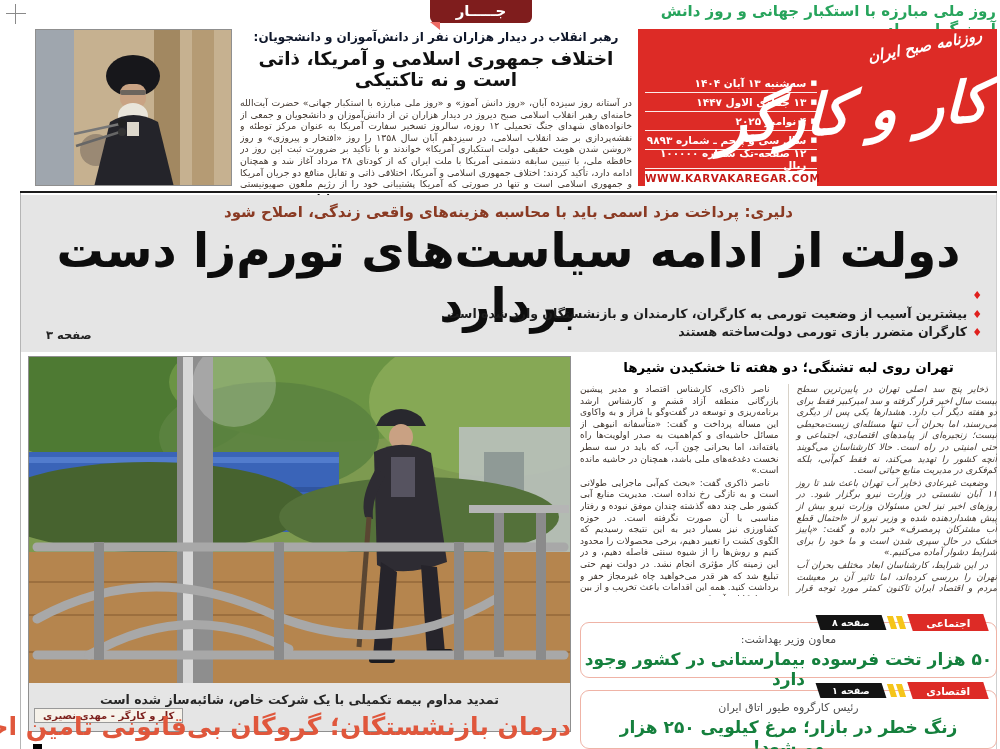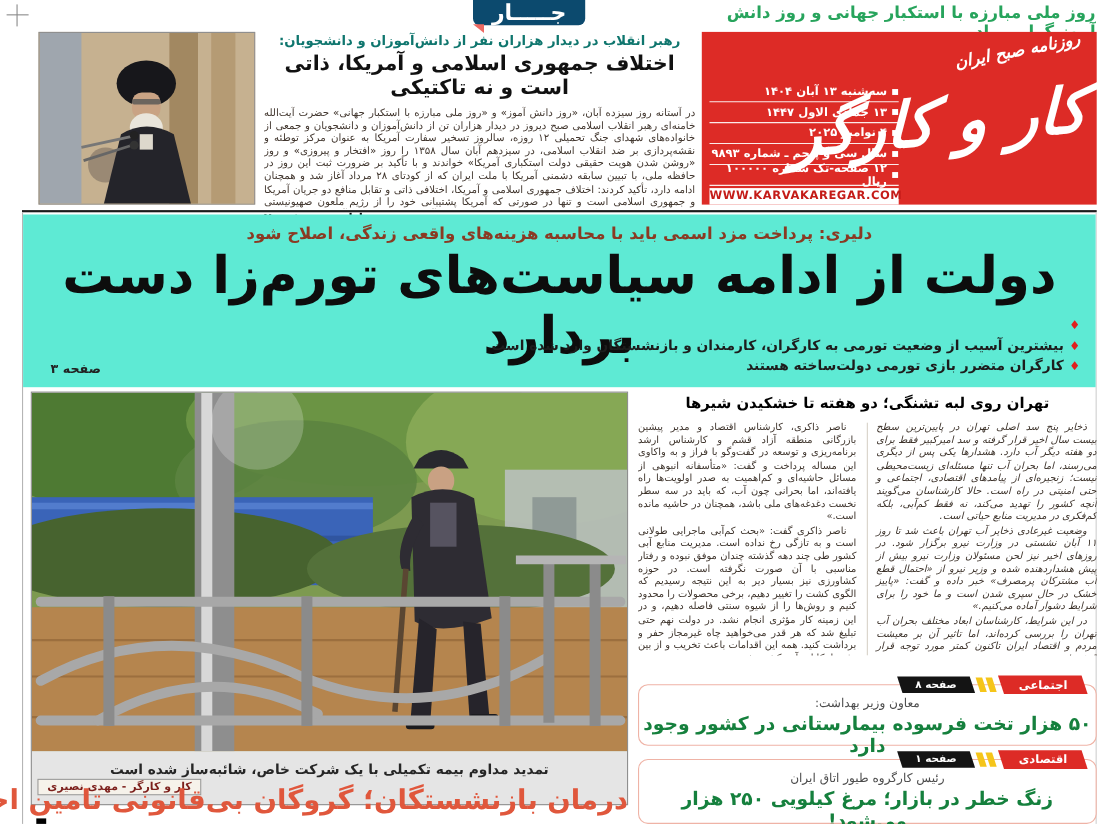--- a/index.html
+++ b/index.html
@@ -6,22 +6,22 @@
   html,body { width:1000px; height:749px; background:#fff; overflow:hidden;
               font-family:"DejaVu Sans", sans-serif; position:relative; }
   .abs { position:absolute; }
   .rtl { direction:rtl; unicode-bidi:embed; }
 
   
   .crop-mark-h { left:6px; top:13px; width:20px; height:1px; background:#8a8a8a; }
   .crop-mark-v { left:15px; top:4px; width:1px; height:20px; background:#8a8a8a; }
   .slogan { left:628px; top:2px; width:368px; text-align:right; color:#27a45c;
             font-weight:bold; font-size:15px; }
-  .jar-tab { left:430px; top:0; width:102px; height:23px; background:#0c4a6e;
-             border-radius:0 0 6px 6px; color:#fff; font-weight:bold; font-size:20px;
+  .jar-tab { left:430px; top:0; width:102px; height:23px; background:#7f1d1d;
+             border-radius:0 0 6px 6px; color:#fff; font-weight:bold; font-size:15px;
              text-align:center; line-height:22px; }
   .jar-tail { left:430px; top:22px; width:0; height:0;
               border-top:8px solid #ee6a63; border-left:10px solid transparent; }
 
   
   .masthead { left:638px; top:29px; width:359px; height:157px; background:#dd2b26; }
   .paper-type { position:absolute; right:14px; top:8px; color:#fff; font-size:15px;
                 font-style:italic; font-weight:bold; transform:rotate(-11deg); }
   .mh-logo { position:absolute; right:8px; top:48px; width:230px; color:#fff;
              font-size:57px; font-weight:bold; font-style:italic; text-align:center;
@@ -34,33 +34,33 @@
   .mh-site { position:absolute; left:7px; top:142px; width:172px; height:15px;
              background:#fff; color:#c41b17; font-weight:bold; font-size:10.5px;
              text-align:center; line-height:15px; letter-spacing:.5px; }
 
   
   .photo1 { left:35px; top:29px; width:197px; height:157px; border:1px solid #8f8f8f;
             overflow:hidden; background:#c6b190; }
 
   
   .lead { left:240px; top:30px; width:392px; }
-  .lead-kicker { text-align:center; font-size:12px; font-weight:bold; color:#0f766e; }
+  .lead-kicker { text-align:center; font-size:12px; font-weight:bold; color:#0f172a; }
   .lead-headline { text-align:center; font-size:18.5px; font-weight:bold; color:#111;
                    margin-top:4px; }
   .lead-body { margin-top:7px; font-size:9.3px; line-height:11.6px; color:#42372f;
                text-align:justify; height:93px; overflow:hidden; }
   .lead-cont { margin-top:2px; font-size:11px; font-weight:bold; color:#111; text-align:left; }
 
   .black-rule { left:20px; top:191px; width:977px; height:2px; background:#1c1c1c; }
   .v-line-l { left:20px; top:193px; width:1px; height:556px; background:#b5b5b5; }
   .v-line-r { left:996px; top:193px; width:1px; height:556px; background:#cfcfcf; }
 
   
-  .main-block { left:21px; top:195px; width:975px; height:157px; background:#5eead4; }
+  .main-block { left:21px; top:195px; width:975px; height:157px; background:#e5e5e5; }
   .main-kicker { position:absolute; top:8px; left:0; right:0; text-align:center;
                  color:#8a3a23; font-weight:bold; font-size:15px; }
   .main-headline { position:absolute; top:28px; left:0; right:0; text-align:center;
                    color:#0d0d0d; font-weight:bold; font-size:47px; letter-spacing:-1px; }
   .main-bullets { position:absolute; top:92px; right:14px; width:620px; }
   .bullet { direction:rtl; display:flex; gap:5px; align-items:baseline;
             font-size:12.5px; font-weight:bold; color:#1d1d1d; line-height:17.5px; }
   .diamond { color:#e0201d; font-size:11px; }
   .main-pageref { position:absolute; left:25px; bottom:10px; font-weight:bold;
                   font-size:11.5px; color:#222; }

